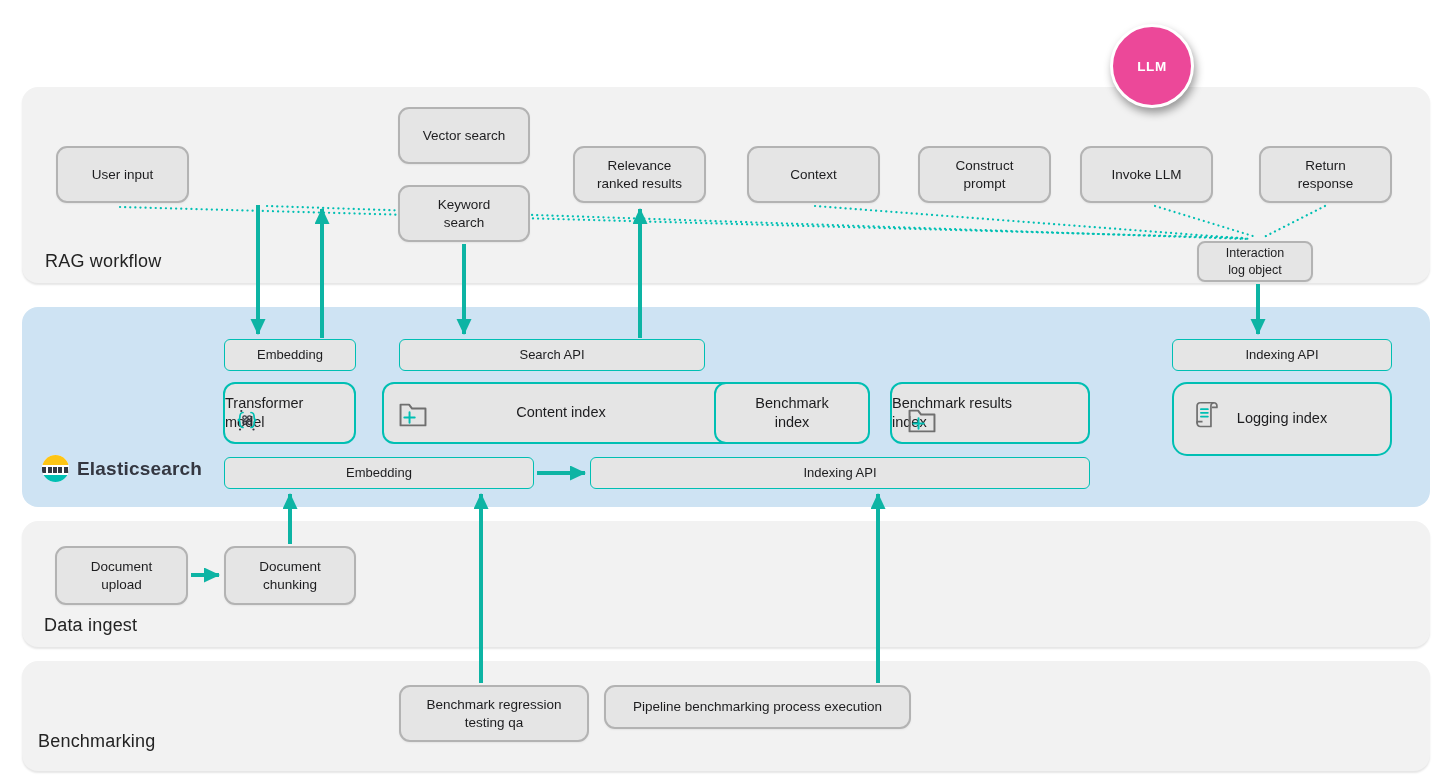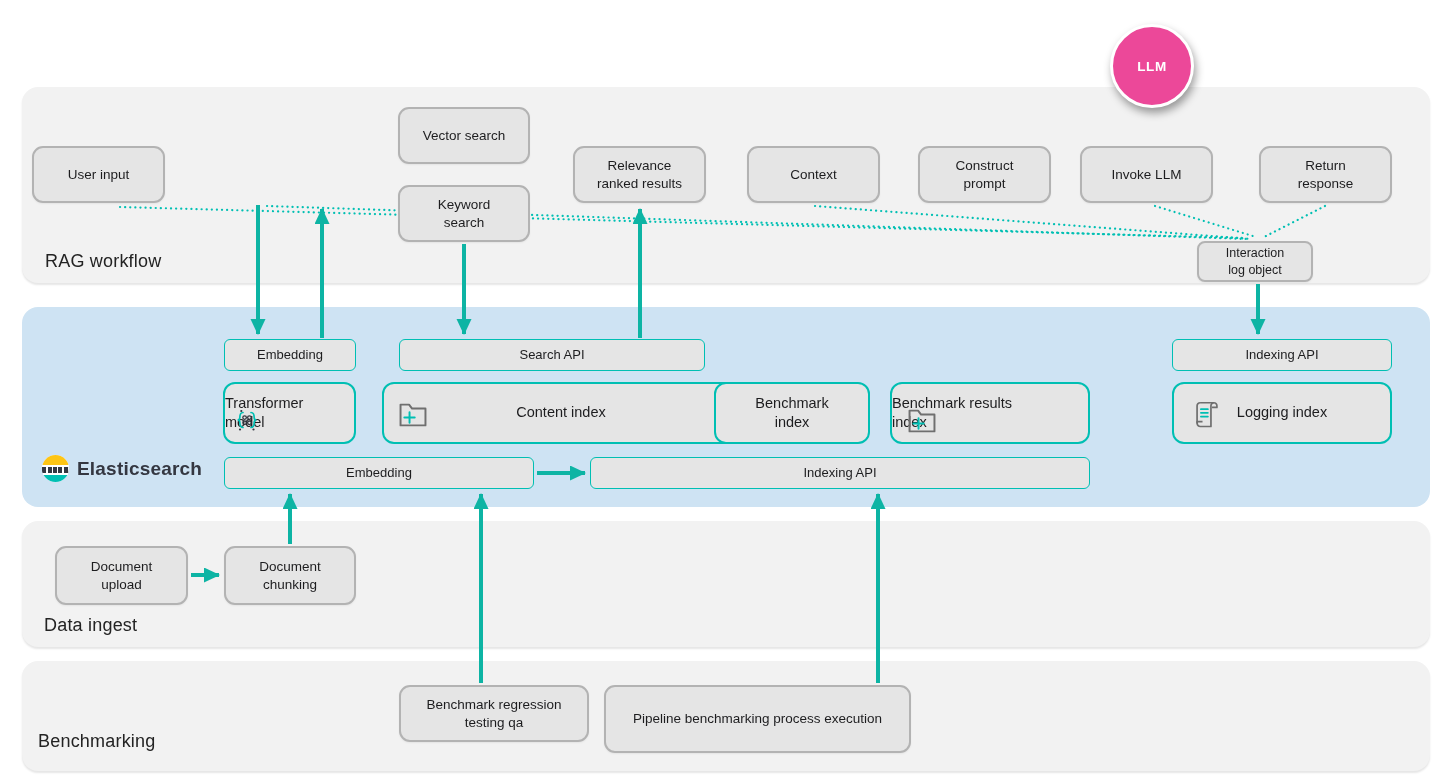--- a/index.html
+++ b/index.html
@@ -38,44 +38,44 @@
     text-align:center;color:#1d1d1f;z-index:10;box-sizing:border-box;
     font-size:13.5px;line-height:1.32;white-space:pre-line;
   }
   .gnode{border:2px solid #B3B3B3;border-radius:11px;box-shadow:0 1px 2px rgba(0,0,0,.06);}
   .tnode{border:1.6px solid #00BFB3;border-radius:6px;font-size:13px;}
   .tbig{border:2.5px solid #00BFB3;border-radius:12px;font-size:14.5px;}
   .node .lbl{width:100%;}
   .alignr .lbl{text-align:left;padding-right:15px;}
   .node-icon{position:absolute;pointer-events:none;}
   
-  #n-user{left:32px;top:146px;width:133px;height:57px;}
+  #n-user{left:56px;top:146px;width:133px;height:57px;}
   #n-query{left:224px;top:146px;width:133px;height:57px;}
   #n-vector{left:398px;top:107px;width:132px;height:57px;}
   #n-keyword{left:398px;top:185px;width:132px;height:57px;}
   #n-relevance{left:573px;top:146px;width:133px;height:57px;}
   #n-context{left:747px;top:146px;width:133px;height:57px;}
   #n-construct{left:918px;top:146px;width:133px;height:57px;}
   #n-invoke{left:1080px;top:146px;width:133px;height:57px;}
   #n-return{left:1259px;top:146px;width:133px;height:57px;}
   #n-interlog{left:1197px;top:241px;width:116px;height:41px;font-size:12.5px;border-radius:8px;border-width:2px;}
   #n-embed-top{left:224px;top:339px;width:132px;height:32px;}
   #n-searchapi{left:399px;top:339px;width:306px;height:32px;}
   #n-indexapi-top{left:1172px;top:339px;width:220px;height:32px;}
   #n-transformer{left:223px;top:382px;width:133px;height:62px;}
   #n-contentidx{left:382px;top:382px;width:358px;height:62px;}
   #n-benchidx{left:714px;top:382px;width:156px;height:62px;}
   #n-benchres{left:890px;top:382px;width:200px;height:62px;}
-  #n-logidx{left:1172px;top:382px;width:220px;height:62px;}
+  #n-logidx{left:1172px;top:382px;width:220px;height:74px;border-radius:15px;}
   #n-embed-bot{left:224px;top:457px;width:310px;height:32px;}
   #n-indexapi-bot{left:590px;top:457px;width:500px;height:32px;}
   #n-docup{left:55px;top:546px;width:133px;height:59px;}
   #n-docchunk{left:224px;top:546px;width:132px;height:59px;}
   #n-benchreg{left:399px;top:685px;width:190px;height:57px;}
-  #n-pipeline{left:604px;top:685px;width:307px;height:68px;}
+  #n-pipeline{left:604px;top:685px;width:307px;height:44px;}
   
   #n-transformer .node-icon{left:7px;bottom:7px;}
   #n-contentidx .node-icon{left:14px;top:17px;}
   #n-benchres .node-icon{left:15px;bottom:7px;}
   #n-logidx .node-icon{left:17px;top:15px;}
   
   #llm-badge{
     position:absolute;left:1110px;top:24px;width:84px;height:84px;border-radius:50%;
     background:#ec4899;border:3px solid #ffffff;box-sizing:border-box;
     box-shadow:2px 5px 9px rgba(0,0,0,.38);

